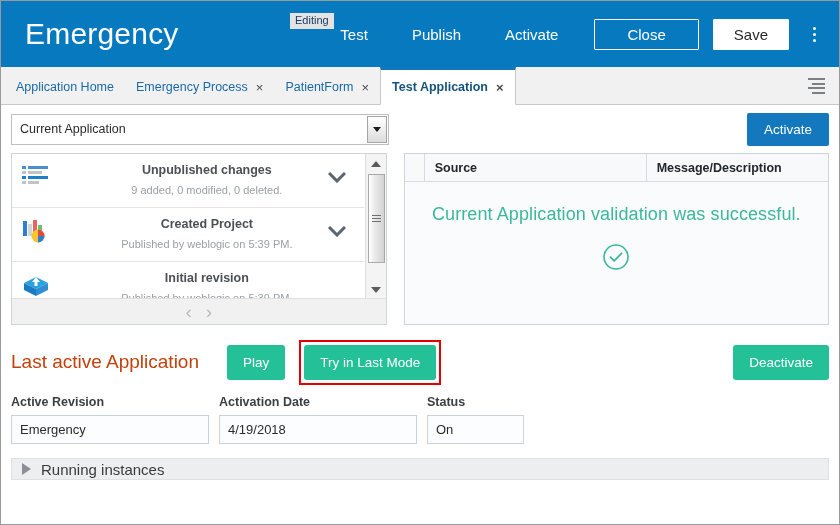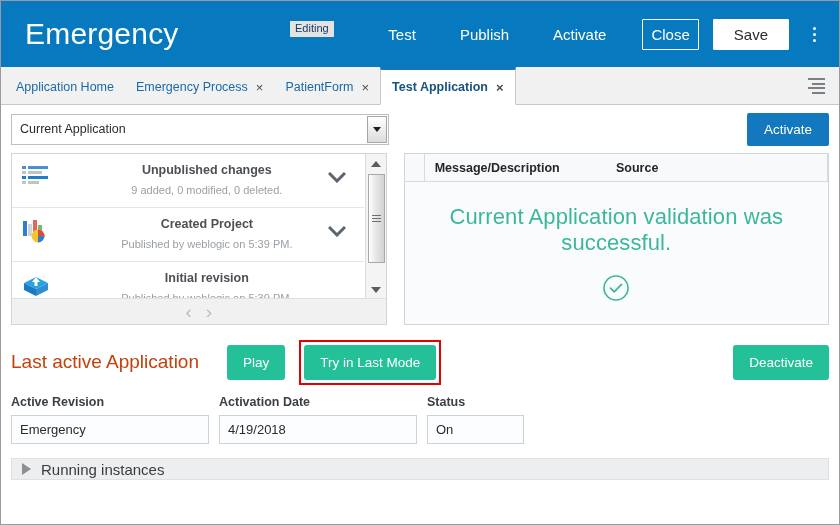--- a/index.html
+++ b/index.html
@@ -27,40 +27,40 @@
   }
   .app-title {
     color: #ffffff;
     font-size: 30px;
     font-weight: normal;
     letter-spacing: .2px;
     white-space: nowrap;
   }
   .editing-badge {
     position: absolute;
-    left: 289px; top: 20px;
+    left: 289px; top: 12px;
     background: #e3e3e3;
     color: #1a3a66;
     font-size: 11px;
     padding: 1px 5px 2px 5px;
     line-height: 13px;
   }
   .header-spacer { flex: 1; }
   .hdr-link {
     color: #ffffff;
     font-size: 15px;
     margin: 0 22px;
     white-space: nowrap;
     cursor: pointer;
   }
   .hdr-btn-outline {
     color: #ffffff;
     font-size: 15px;
     border: 1px solid #ffffff;
-    padding: 6px 8px;
+    padding: 6px 32px;
     margin-left: 14px;
     background: transparent;
     cursor: pointer;
     font-family: inherit;
     border-radius: 1px;
   }
   .hdr-btn-solid {
     color: #2b2b2b;
     font-size: 15px;
     border: 1px solid #ffffff;
@@ -259,21 +259,21 @@
   .val-th {
     font-size: 12.5px; font-weight: bold; color: #23272b;
     height: 28px; display: flex; align-items: center;
     padding-left: 10px;
     border-right: 1px solid #d4dbe4;
   }
   .val-th.c0 { width: 20px; padding: 0; }
   .val-th.c1 { width: 222px; }
   .val-th.c2 { flex: 1; border-right: none; }
   .val-body { padding-top: 22px; text-align: center; }
-  .val-msg { font-size: 22px; color: #3cb79b; letter-spacing: .1px; }
+  .val-msg { font-size: 18px; color: #3cb79b; letter-spacing: .1px; }
   .val-check { margin-top: 18px; display: flex; justify-content: center; }
 
   
   .last-active {
     display: flex; align-items: center;
     padding: 14px 10px 0 10px;
     height: 60px;
   }
   .la-title { font-size: 19px; color: #c2410c; white-space: nowrap; }
   .btn-teal {
@@ -469,22 +469,22 @@
 
       <div class="panel-footer">
         <span class="pg-arrow">‹</span>
         <span class="pg-arrow">›</span>
       </div>
     </div>
 
     <div class="right-panel">
       <div class="val-head">
         <div class="val-th c0"></div>
+        <div class="val-th c1">Source</div>
         <div class="val-th c2">Message/Description</div>
-        <div class="val-th c1">Source</div>
       </div>
       <div class="val-body">
         <div class="val-msg">Current Application validation was successful.</div>
         <div class="val-check">
           <svg width="28" height="28" viewBox="0 0 28 28">
             <circle cx="14" cy="14" r="12" stroke="#3cb79b" stroke-width="1.6" fill="none"></circle>
             <path d="M8.5 14.2 L12.2 17.8 L19.5 10.4" stroke="#3cb79b" stroke-width="1.8" fill="none" stroke-linecap="round" stroke-linejoin="round"></path>
           </svg>
         </div>
       </div>

